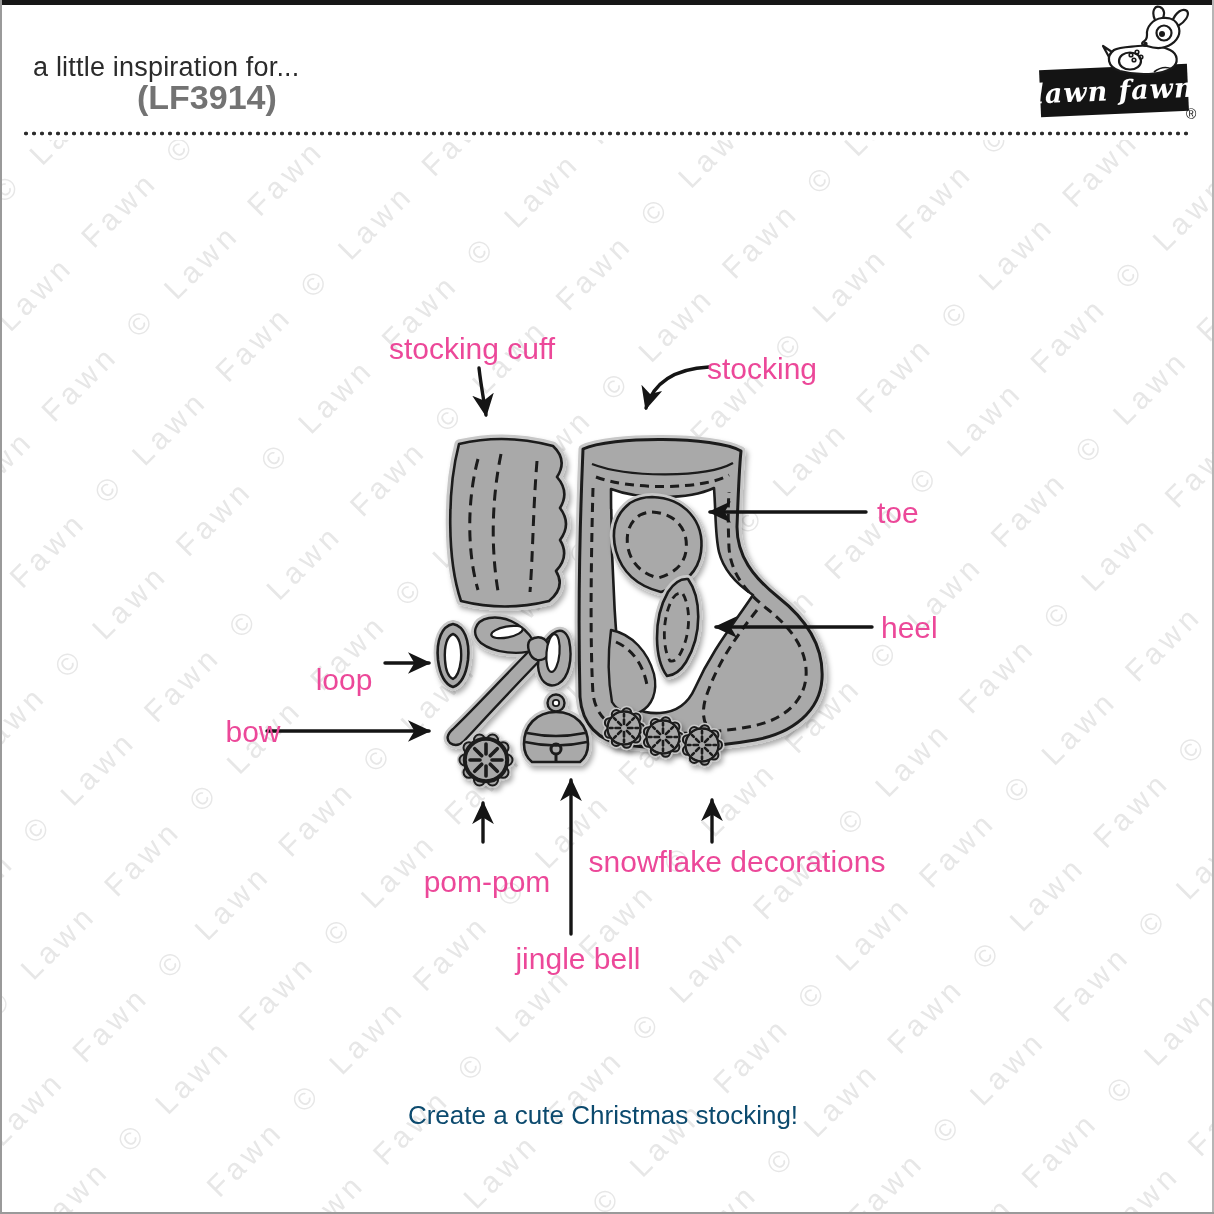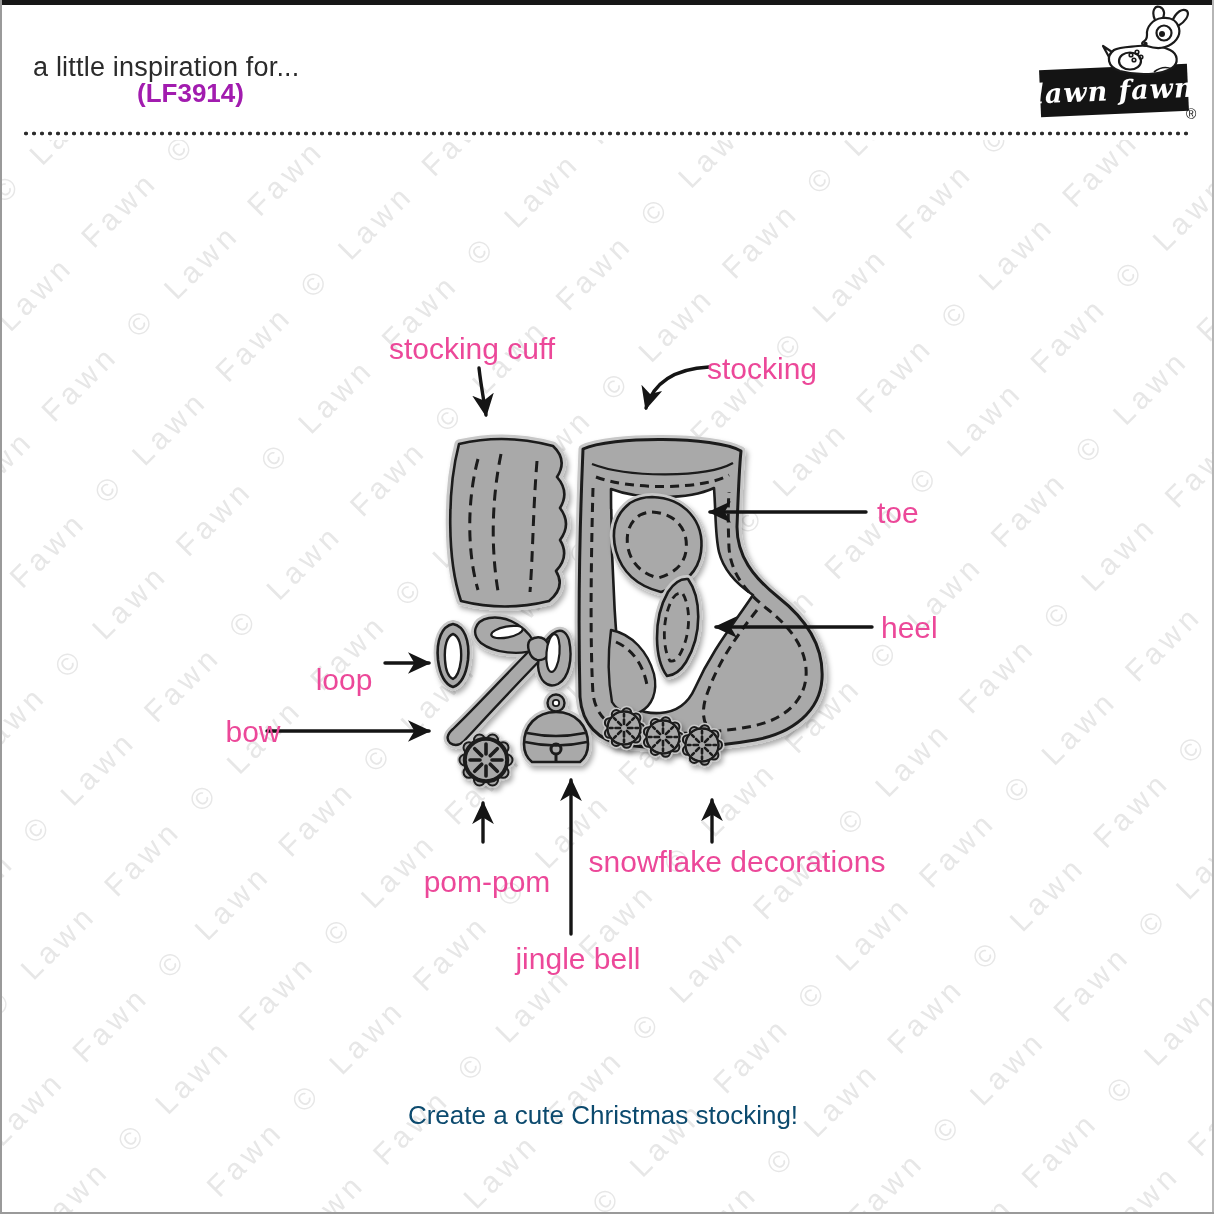--- a/index.html
+++ b/index.html
@@ -8,21 +8,21 @@
   
   .top-strip{position:absolute;left:0;top:0;width:1214px;height:5px;background:#161616;}
   .edge-left{position:absolute;left:0;top:0;width:2px;height:1214px;background:#9a9a9a;}
   .edge-right{position:absolute;right:0;top:0;width:2px;height:1214px;background:#b5b5b5;}
   .edge-bottom{position:absolute;left:0;bottom:0;width:1214px;height:2px;background:#9a9a9a;}
 
   
   .tagline{position:absolute;left:33px;top:52px;font-size:27px;color:#2b2b2b;letter-spacing:.2px;}
   .title-row{position:absolute;left:137px;top:78px;white-space:nowrap;display:flex;align-items:baseline;gap:13px;}
   .title{font-size:41px;font-weight:bold;color:#222;letter-spacing:.3px;}
-  .prod-code{font-size:26px;font-weight:bold;color:#a21caf;}
+  .prod-code{font-size:34px;font-weight:bold;color:#737373;}
   .dotted-rule{position:absolute;left:22px;top:131px;width:1170px;height:5px;
     background-image:radial-gradient(circle,#2c2c2c 1.7px,transparent 2.2px);
     background-size:8px 5px;background-position:0 50%;background-repeat:repeat-x;}
 
   
   .logo-box{position:absolute;left:1040px;top:67px;width:148px;height:47px;background:#141414;
     transform:rotate(-2.5deg);display:flex;align-items:center;justify-content:center;}
   .logo-script{font-family:"DejaVu Serif",serif;font-style:italic;font-weight:bold;
     font-size:27px;color:#ffffff;letter-spacing:1px;white-space:nowrap;}
   .logo-reg{position:absolute;left:1186px;top:106px;font-size:14px;color:#111;}

